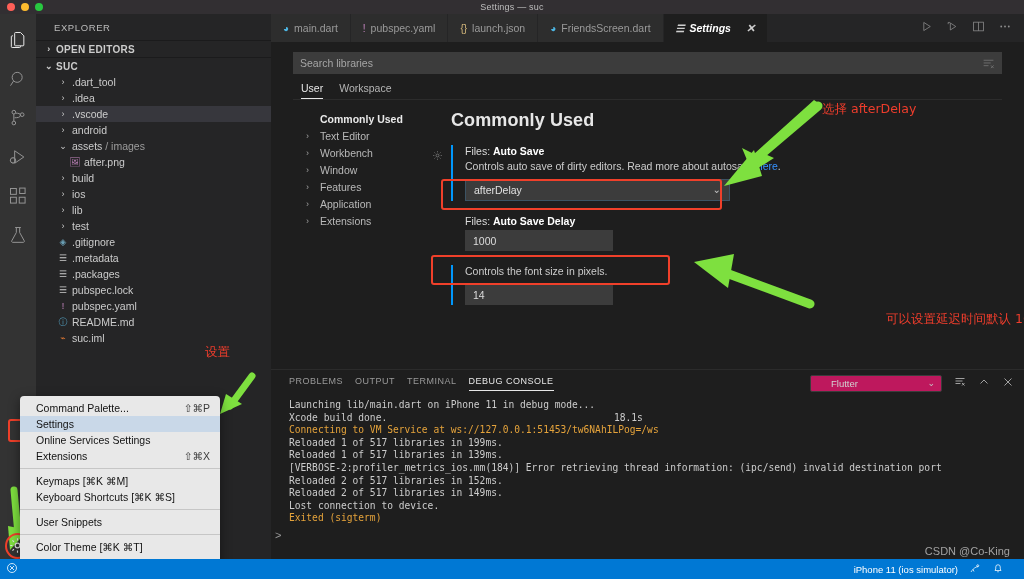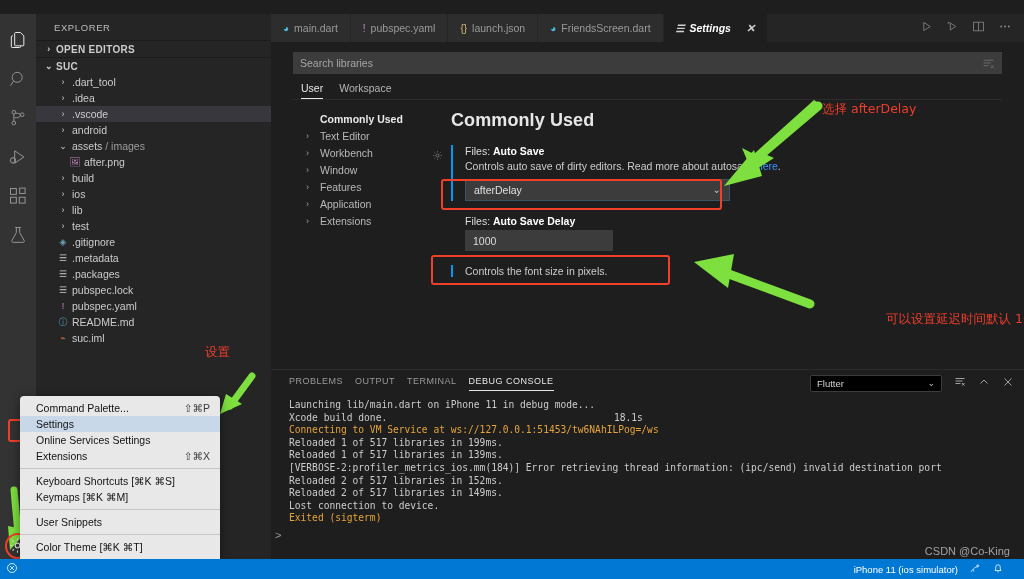--- a/index.html
+++ b/index.html
@@ -119,22 +119,22 @@
   .arrow-svg { position: absolute; pointer-events: none; }
 
   
   .panel { position: absolute; left: 271px; top: 369px; width: 753px; height: 190px; background: #1e1e1e;
            border-top: 1px solid #2b2b2b; }
   .panel-tabs { display: flex; align-items: center; height: 26px; padding-left: 18px; gap: 12px; }
   .ptab { font-size: 9px; letter-spacing: .5px; color: #9a9a9a; padding-bottom: 4px; }
   .ptab.active { color: #e7e7e7; border-bottom: 1px solid #e7e7e7; }
   .panel-actions { margin-left: auto; display: flex; align-items: center; gap: 12px; padding-right: 10px; }
   .panel-select {
-    height: 17px; width: 132px; background: #000000; border: 1px solid #3c3c3c; border-radius: 2px;
-    color: #d2d2d2; font-size: 9.5px; display: flex; align-items: center; padding: 0 6px; position: relative;
+    height: 17px; width: 132px; background: #be185d; border: 1px solid #3c3c3c; border-radius: 2px;
+    color: #d2d2d2; font-size: 9.5px; display: flex; align-items: center; padding: 0 20px; position: relative;
   }
   .panel-select .chev { position: absolute; right: 6px; top: 2px; font-size: 9px; color: #c5c5c5; }
   .console {
     padding: 3px 0 0 18px; font-family: "DejaVu Sans Mono", monospace; font-size: 9.6px;
     line-height: 12.6px; color: #cccccc; white-space: pre;
   }
   .console .warn { color: #e5a33b; }
   .console .time { color: #cccccc; }
   .console-line { height: 12.6px; }
   .console-gutter { position: absolute; left: 4px; bottom: 18px; color: #9a9a9a; font-size: 11px; }
@@ -158,20 +158,28 @@
   .ctx-item .kbd { margin-left: auto; color: #3b3b3b; }
   .ctx-sep { height: 1px; background: #c6c6c6; margin: 4px 0; }
 
   .watermark { position: absolute; right: 14px; bottom: 22px; color: #b9b9b9; font-size: 11px; opacity: .85; }
 </style>
 </head>
 <body>
 
 <div id="app">
 
+  <div class="titlebar">
+    <div class="traffic">
+      <span class="dot red"></span>
+      <span class="dot yellow"></span>
+      <span class="dot green"></span>
+    </div>
+    <span class="titlebar-text">Settings — suc</span>
+  </div>
 
   <div class="activitybar">
     <div class="act-item active">
       <svg width="20" height="20" viewBox="0 0 24 24" fill="none" stroke="#e7e7e7" stroke-width="1.2">
         <path d="M9 3h6l4 4v11a1 1 0 0 1-1 1H9a1 1 0 0 1-1-1V4a1 1 0 0 1 1-1z"></path>
         <path d="M6 7H5a1 1 0 0 0-1 1v12a1 1 0 0 0 1 1h9a1 1 0 0 0 1-1v-1"></path>
       </svg>
     </div>
     <div class="act-item">
       <svg width="20" height="20" viewBox="0 0 24 24" fill="none" stroke="#cfcfcf" stroke-width="1.2">
@@ -417,20 +425,23 @@
             <div class="focusbar" style="background:#1e1e1e"></div>
             <div class="setting-key"><span>Files:</span> <b>Auto Save Delay</b></div>
             <div class="txt">
               <span>1000</span>
             </div>
           </div>
 
           <div class="setting-row">
             <div class="focusbar"></div>
             <div class="setting-desc">Controls the font size in pixels.</div>
+            <div class="txt">
+              <span>14</span>
+            </div>
           </div>
         </div>
       </div>
     </div>
   </div>
 
   <div class="panel">
     <div class="panel-tabs">
       <div class="ptab">PROBLEMS</div>
       <div class="ptab">OUTPUT</div>
@@ -509,24 +520,24 @@
       </div>
       <div class="ctx-item">
         <span>Online Services Settings</span>
       </div>
       <div class="ctx-item">
         <span>Extensions</span>
         <span class="kbd">⇧⌘X</span>
       </div>
       <div class="ctx-sep"></div>
       <div class="ctx-item">
+        <span>Keymaps [⌘K ⌘M]</span>
+      </div>
+      <div class="ctx-item">
         <span>Keyboard Shortcuts [⌘K ⌘S]</span>
-      </div>
-      <div class="ctx-item">
-        <span>Keymaps [⌘K ⌘M]</span>
       </div>
       <div class="ctx-sep"></div>
       <div class="ctx-item">
         <span>User Snippets</span>
       </div>
       <div class="ctx-sep"></div>
       <div class="ctx-item">
         <span>Color Theme [⌘K ⌘T]</span>
       </div>
       <div class="ctx-item">

